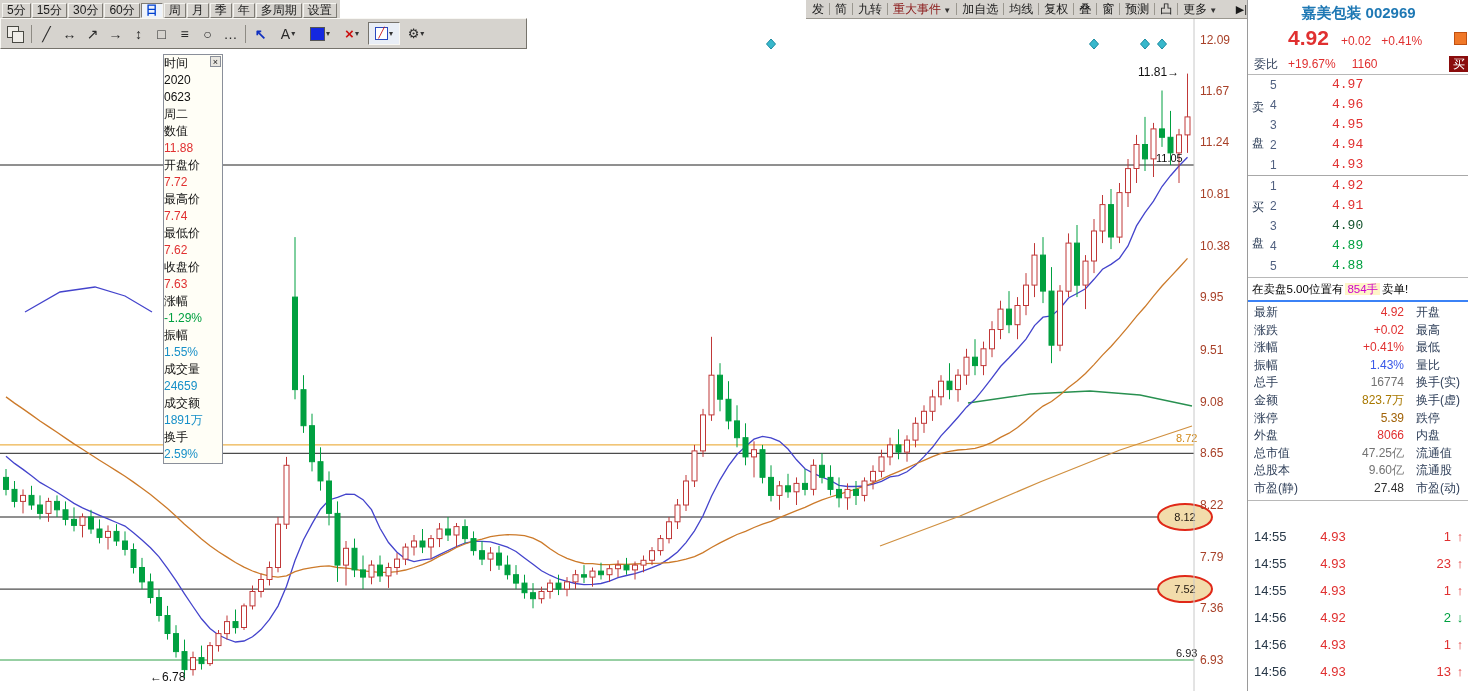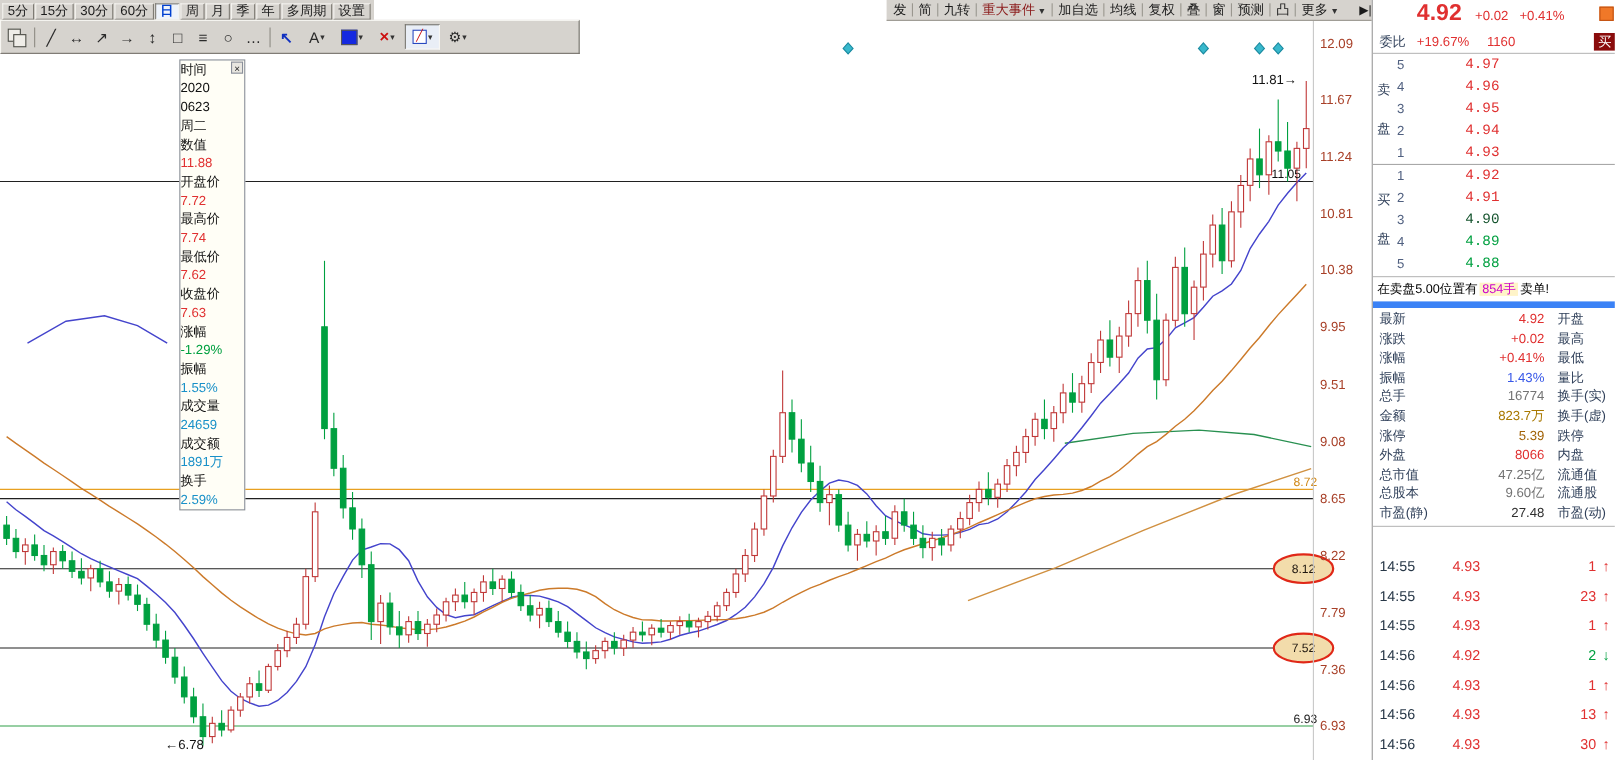--- a/index.html
+++ b/index.html
@@ -70,21 +70,21 @@
   .rp-weibi .wv{color:#e03030;margin-left:10px;}
   .rp-weibi .wd{color:#e03030;margin-left:16px;}
   .buybtn{position:absolute;right:0;top:2px;width:20px;height:16px;line-height:16px;text-align:center;
           background:#8a0c0c;color:#fff;font-size:12px;border:0;padding:0;}
   .ladder{position:relative;height:202px;border-bottom:1px solid #b8b8b8;}
   .lgut{position:absolute;left:3px;width:14px;text-align:center;color:#30405a;font-size:12px;}
   .lrow{display:flex;height:20px;line-height:20px;padding-left:22px;}
   .lrow.mid{border-bottom:1px solid #a8a8a8;}
   .ln{width:22px;color:#506080;}
   .lp{margin-left:40px;font-size:13px;font-family:Liberation Mono, monospace;}
-  .notice{height:22px;line-height:22px;padding-left:4px;border-bottom:6px solid #3b82f6;font-size:11.5px;
+  .notice{height:22px;line-height:22px;padding-left:4px;border-bottom:2px solid #3b82f6;font-size:11.5px;
           white-space:nowrap;overflow:hidden;}
   .notice .hl{color:#cc00cc;background:#fff4c8;padding:0 2px;margin:0 2px;}
   .stats{border-bottom:1px solid #b8b8b8;padding:2px 0;}
   .srow{display:flex;height:17.6px;line-height:17.6px;overflow:hidden;}
   .sl{width:52px;padding-left:6px;color:#30405a;white-space:nowrap;}
   .sv{width:98px;text-align:right;white-space:nowrap;}
   .sr{padding-left:12px;color:#30405a;white-space:nowrap;overflow:hidden;}
   .ticks{padding-top:2px;margin-top:20px;}
   .trow{display:flex;height:27px;line-height:27px;font-size:13px;}
   .tt{width:50px;padding-left:6px;color:#283848;}
@@ -514,20 +514,24 @@
         <div class="ibl c-label">成交量</div>
         <div class="ibl c-info">24659</div>
         <div class="ibl c-label">成交额</div>
         <div class="ibl c-info">1891万</div>
         <div class="ibl c-label">换手</div>
         <div class="ibl c-info">2.59%</div>
       </div>
   </div>
 
   <div class="rp">
+    <div class="rp-header">
+      <span>嘉美包装</span>
+      <span>002969</span>
+    </div>
     <div class="rp-price">
       <span class="rp-last">4.92</span>
       <span class="rp-chg">+0.02</span>
       <span class="rp-pct">+0.41%</span>
       <span class="pin"></span>
     </div>
     <div class="rp-weibi">
       <span class="wl">委比</span>
       <span class="wv">+19.67%</span>
       <span class="wd">1160</span>

